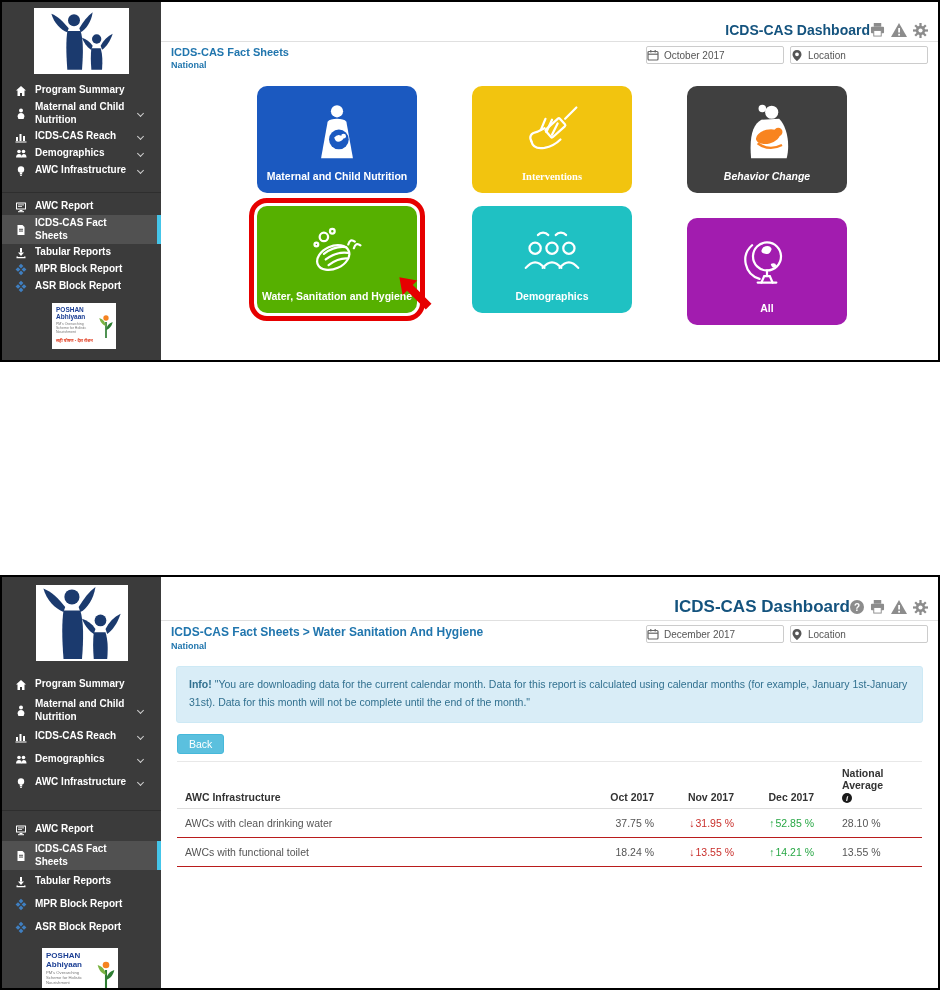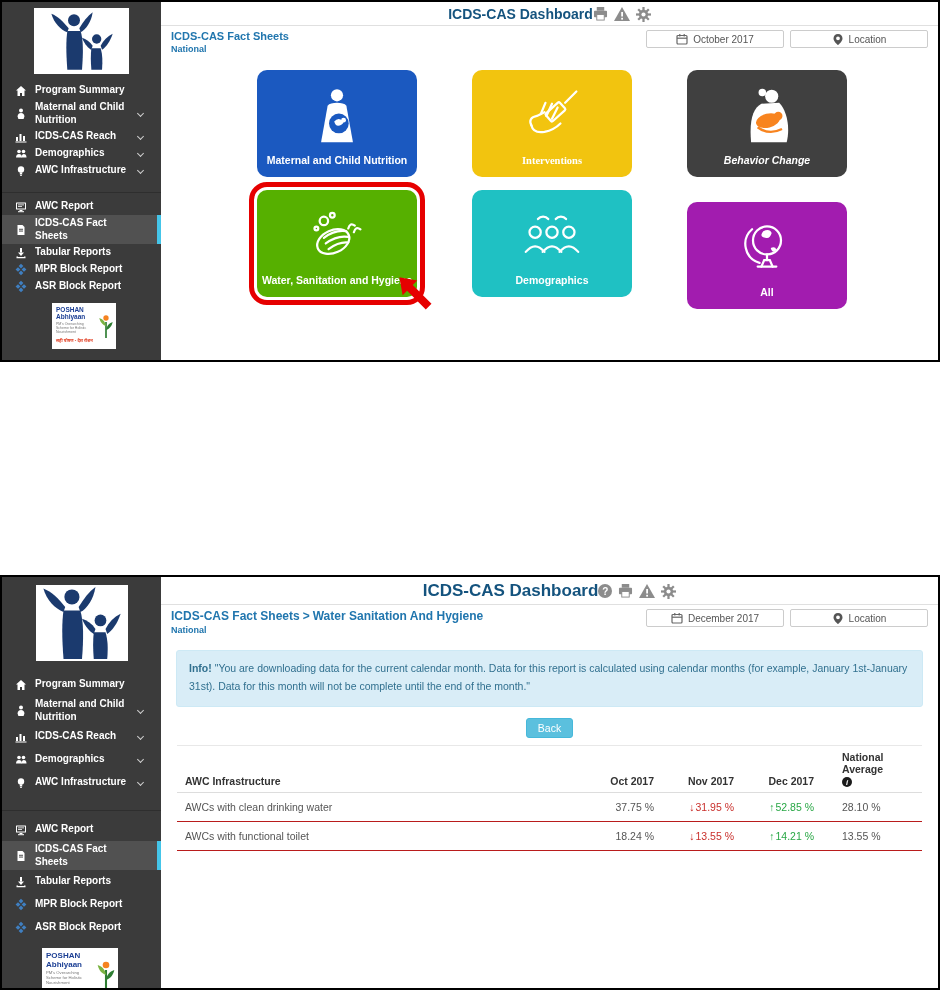--- a/index.html
+++ b/index.html
@@ -31,50 +31,50 @@
   .ptxt { flex: 1; min-width: 0; }
   .po-t { font-size: 6.5px; font-weight: bold; color: #1c3f94; line-height: 1.15; }
   .s2 .po-t { font-size: 8px; }
   .po-s { font-size: 3.5px; color: #777; line-height: 1.2; margin-top: 1px; }
   .s2 .po-s { font-size: 4.2px; }
   .po-h { font-size: 4.5px; color: #e03a1e; font-weight: bold; margin-top: 2px; }
   .s2 .po-h { font-size: 5.5px; }
 
   
   .main { flex: 1; position: relative; background: #fff; min-width: 0; }
-  .titlebar { display: flex; align-items: center; justify-content: center; padding: 4px 10px 3px; border-bottom: 1px solid #e0e0e0; }
+  .titlebar { display: flex; align-items: center; justify-content: flex-end; padding: 20px 10px 3px; border-bottom: 1px solid #e0e0e0; }
   .title { color: #14537e; font-weight: bold; }
   .p1 .title { font-size: 14px; }
   .p2 .title { font-size: 17px; }
   .header-icons { display: flex; gap: 6px; align-items: center; }
   .header-icons > * { cursor: pointer; }
   .q-ico { width: 14px; height: 14px; border-radius: 50%; background: #8c8c8c; color: #fff; font-size: 10px; font-weight: bold; display: inline-flex; align-items: center; justify-content: center; }
 
   .subbar { display: flex; justify-content: space-between; align-items: flex-start; padding: 4px 10px 2px; }
   .crumbs { color: #2176ae; font-weight: bold; }
   .p1 .crumbs { font-size: 11px; }
   .p2 .crumbs { font-size: 12px; }
   .crumb-sep { margin: 0 3px; font-weight: bold; }
   .level { color: #2176ae; font-size: 9px; font-weight: bold; margin-top: 2px; }
   .hdr-buttons { display: flex; gap: 6px; }
-  .hbtn { width: 138px; height: 18px; border: 1px solid #ccc; background: #fff; border-radius: 2px; display: inline-flex; align-items: center; justify-content: center; gap: 5px; font-size: 10px; color: #555; font-family: inherit; cursor: pointer; }
+  .hbtn { width: 138px; height: 18px; border: 1px solid #ccc; background: #fff; border-radius: 2px; display: inline-flex; align-items: center; justify-content: flex-start; gap: 5px; font-size: 10px; color: #555; font-family: inherit; cursor: pointer; }
 
   
   .tiles { display: grid; grid-template-columns: repeat(3, 160px); column-gap: 55px; row-gap: 13px; margin: 14px 0 0 96px; }
   .tile { height: 107px; border-radius: 10px; display: flex; flex-direction: column; align-items: center; color: #fff; cursor: pointer; position: relative; }
   .ticon { flex: 1; display: flex; align-items: center; justify-content: center; padding-top: 5px; }
   .tlabel { padding-bottom: 10px; font-size: 10.5px; font-weight: bold; text-align: center; line-height: 1.1; }
   .t-blue { background: #1b59c0; } .t-yellow { background: #f2c40f; font-family: Liberation Serif, serif; } .t-orange { background: #404040; font-style: italic; }
   .t-green { background: #56b000; } .t-teal { background: #1fc1c3; } .t-purple { background: #a21caf; margin-top: 12px; }
   .tile.highlight { outline: 5px solid #e60000; outline-offset: 3px; }
   .red-arrow { position: absolute; left: 230px; top: 267px; z-index: 5; }
 
   
   .alert { margin: 13px 15px 0; background: #d9edf7; border: 1px solid #cde9f5; border-radius: 3px; padding: 8px 12px 10px; color: #31708f; font-size: 10.5px; line-height: 1.75; }
-  .backrow { display: flex; justify-content: center; margin: 11px 16px 0; }
+  .backrow { display: flex; justify-content: flex-start; margin: 11px 16px 0; }
   .back-btn { background: #5bc0de; border: 1px solid #46b8da; color: #fff; font-size: 10.5px; padding: 3px 11px; border-radius: 3px; font-family: inherit; cursor: pointer; }
   table { margin: 7px 16px 0; width: calc(100% - 32px); border-collapse: collapse; font-size: 10.5px; }
   th { border-top: 1px solid #e8e8e8; border-bottom: 1px solid #ddd; color: #333; font-weight: bold; padding: 5px 4px; vertical-align: bottom; text-align: right; }
   th.c-label { text-align: left; padding-left: 8px; }
   th.c-avg, td.c-avg { text-align: left; width: 104px; padding-left: 24px; }
   th.c-num, td.c-num { width: 80px; }
   td { border-bottom: 1px solid #b91c1c; color: #555; padding: 8px 4px; text-align: right; }
   td.c-label { text-align: left; padding-left: 8px; }
   td.down { color: #c9302c; }
   td.up { color: #28a745; }

